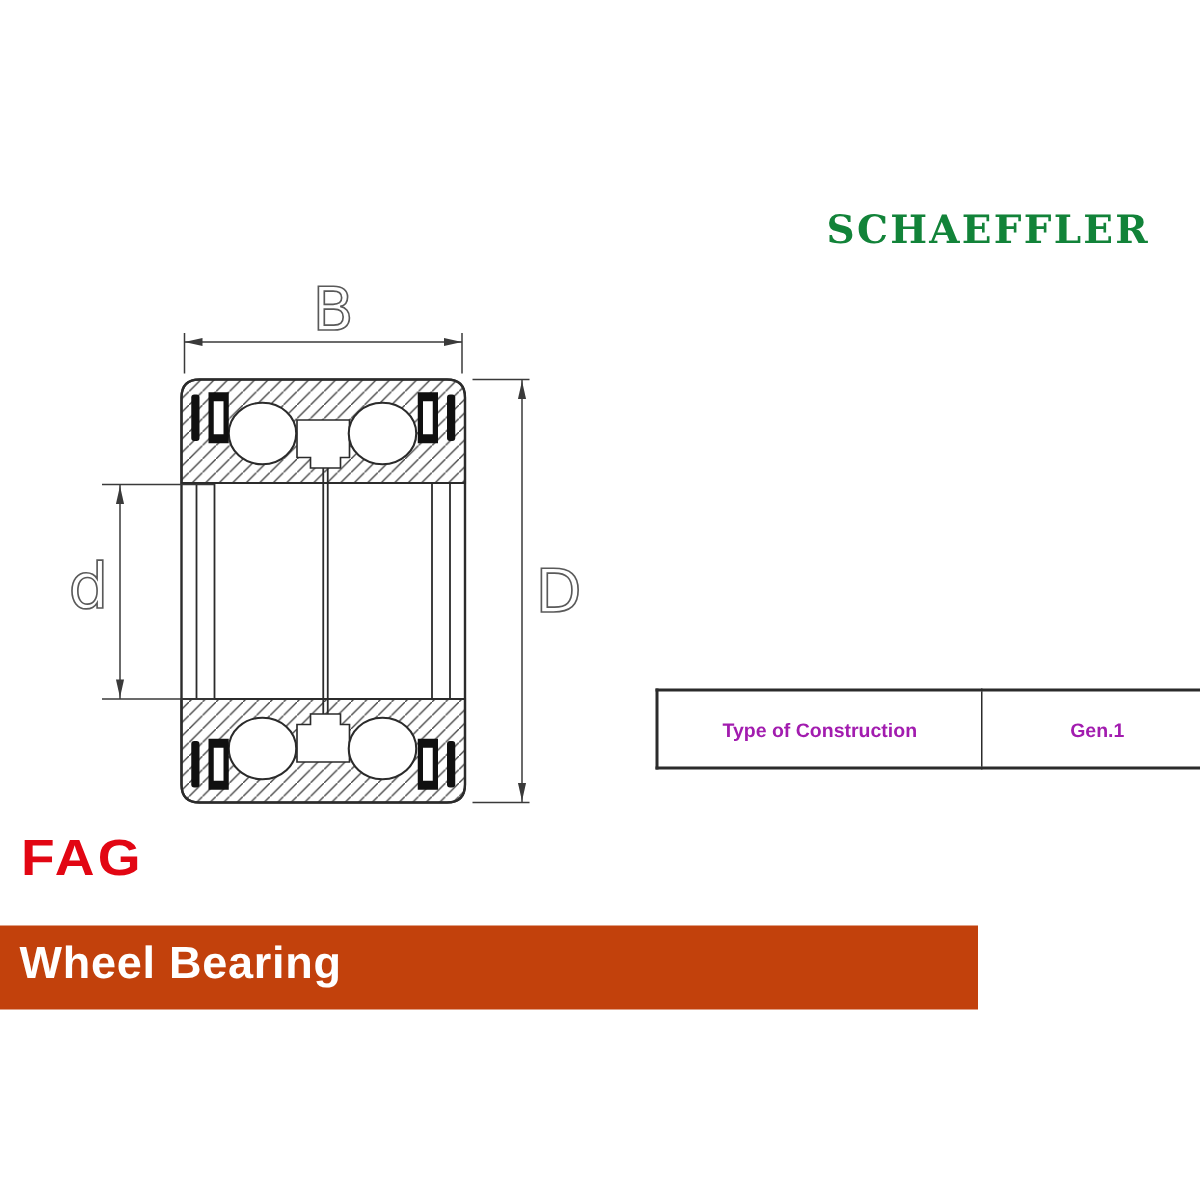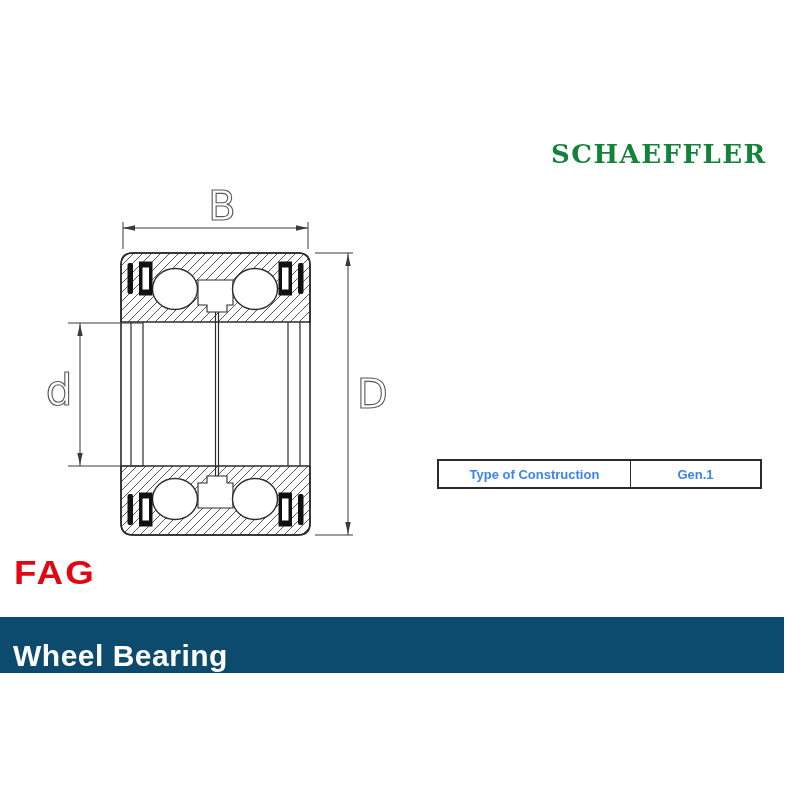--- a/index.html
+++ b/index.html
@@ -11,34 +11,34 @@
     position:absolute;left:551px;top:139px;width:240px;
     font-family:"DejaVu Serif", serif;font-weight:bold;font-size:26px;
     letter-spacing:1.5px;color:#128339;
   }
   .fag{
     position:absolute;left:14px;top:553px;
     font-family:"Liberation Sans", sans-serif;font-weight:bold;font-size:34px;
     letter-spacing:2px;color:#e20613;transform:scaleX(1.08);transform-origin:left;
   }
   .banner{
-    position:absolute;left:0;top:617px;width:784px;height:56px;background:#0c4a6e;
-    display:flex;align-items:flex-end;
+    position:absolute;left:0;top:617px;width:652px;height:56px;background:#c2410c;
+    display:flex;align-items:center;
   }
   .banner-title{
     color:#ffffff;font-weight:bold;font-size:30px;padding-left:13px;
     letter-spacing:0.5px;margin-top:-4px;
   }
   .spec-table{
     position:absolute;left:437px;top:459px;width:308px;
     border-collapse:collapse;table-layout:fixed;
   }
   .spec-table td{
     border:1px solid #2b2b2b;height:18px;text-align:center;vertical-align:middle;
-    font-size:13px;font-weight:bold;color:#3b82f6;white-space:pre;padding:4px;
+    font-size:13px;font-weight:bold;color:#a21caf;white-space:pre;padding:16px;
   }
   .spec-table{border:2px solid #2b2b2b;}
   .spec-table .c1{width:183px;}
   .spec-table .c2{width:121px;}
   svg.drawing{position:absolute;left:0;top:185px;}
   svg .cad-label{
     font-family:"DejaVu Sans", sans-serif;fill:#ffffff;stroke:#5a5a5a;
     stroke-width:1.1px;
   }
 </style>

